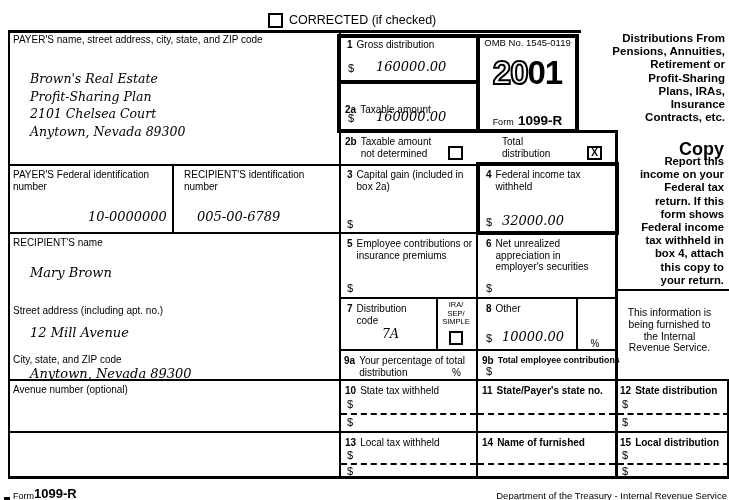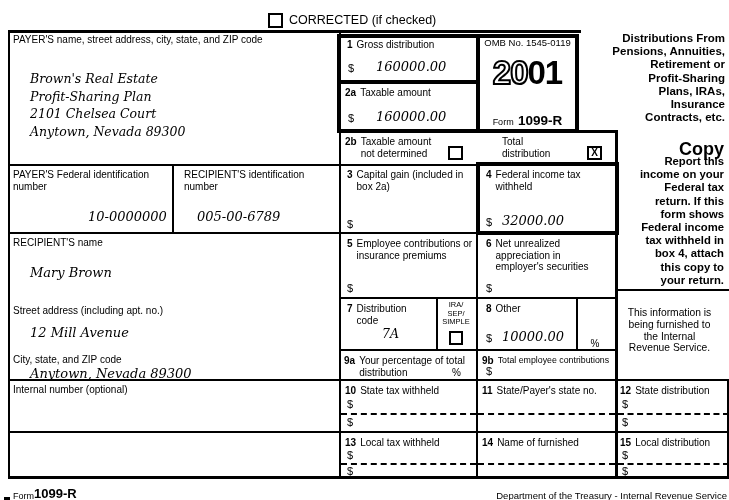--- a/index.html
+++ b/index.html
@@ -14,21 +14,21 @@
   .val { position:absolute; font-family:"DejaVu Serif",serif; font-style:italic;
          font-size:13px; white-space:nowrap; }
   .dollar { position:absolute; font-size:11px; line-height:11px; }
   .cb { position:absolute; width:11px; height:10px; border:2px solid #000; background:#fff;
         text-align:center; font-size:10px; line-height:10px; font-weight:bold; }
   .dashed { position:absolute; height:0; border-top:2px dashed #000; }
   .rtb { text-align:right; font-weight:bold; }
   .year { font-weight:bold; font-size:33px; letter-spacing:-1px; line-height:33px; }
   .year-outline { color:#fff; -webkit-text-stroke:2px #000; text-shadow:0 0 1px #000; }
   .smallcap { font-size:9px; }
-  .nowrap { white-space:nowrap; }
+  .nowrap { white-space:nowrap;font-weight:bold; }
 </style>
 </head>
 <body>
 
 <div class="form">
 
   <div class="line" style="left:8px;top:20px;width:573px;height:3px"></div>
   <div class="line" style="left:8px;top:20px;width:2px;height:449px"></div>
   <div class="line" style="left:8px;top:466px;width:721px;height:3px"></div>
   <div class="line" style="left:339px;top:20px;width:2px;height:448px"></div>
@@ -63,21 +63,21 @@
       <div>Anytown, Nevada 89300</div>
     </div>
 
   <div class="boxlabel" style="left:347px;top:29px;width:126px">
     <span class="num">1</span>
     <span>Gross distribution</span>
   </div>
   <span class="dollar" style="left:348px;top:53px">$</span>
   <span class="val" style="left:376px;top:49px">160000.00</span>
 
-  <div class="boxlabel" style="left:345px;top:77px;width:128px">
+  <div class="boxlabel" style="left:345px;top:94px;width:128px">
     <span class="num">2a</span>
     <span>Taxable amount</span>
   </div>
   <span class="dollar" style="left:348px;top:103px">$</span>
   <span class="val" style="left:376px;top:99px">160000.00</span>
 
   <div class="abs" style="left:478px;top:27px;width:99px;text-align:center;font-size:9.5px">OMB No. 1545-0119</div>
   <div class="abs year" style="left:476px;top:46px;width:103px;text-align:center">
     <span class="year-outline">20</span><span>01</span>
   </div>
@@ -190,21 +190,21 @@
   <span class="val" style="left:88px;top:199px">10-0000000</span>
   <div class="abs lbl" style="left:184px;top:159px;width:140px">RECIPIENT'S identification number</div>
   <span class="val" style="left:197px;top:199px">005-00-6789</span>
 
   <div class="abs lbl" style="left:13px;top:227px">RECIPIENT'S name</div>
   <span class="val" style="left:30px;top:255px">Mary Brown</span>
   <div class="abs lbl" style="left:13px;top:295px">Street address (including apt. no.)</div>
   <span class="val" style="left:30px;top:315px">12 Mill Avenue</span>
   <div class="abs lbl" style="left:13px;top:344px">City, state, and ZIP code</div>
   <span class="val" style="left:30px;top:356px">Anytown, Nevada 89300</span>
-  <div class="abs lbl" style="left:13px;top:374px">Internal number (optional)</div>
+  <div class="abs lbl" style="left:13px;top:374px">Avenue number (optional)</div>
 
   <div class="boxlabel" style="left:345px;top:375px">
     <span class="num">10</span>
     <span>State tax withheld</span>
   </div>
   <span class="dollar" style="left:347px;top:389px">$</span>
   <div class="dashed" style="left:341px;top:403px;width:135px"></div>
   <span class="dollar" style="left:347px;top:407px">$</span>
 
   <div class="boxlabel" style="left:482px;top:375px">

